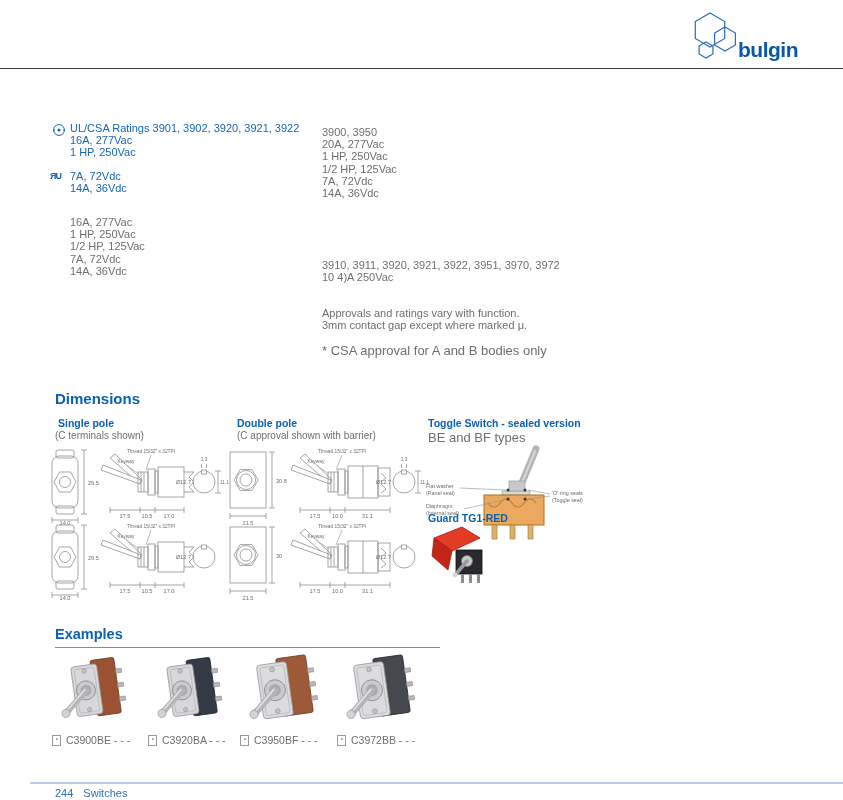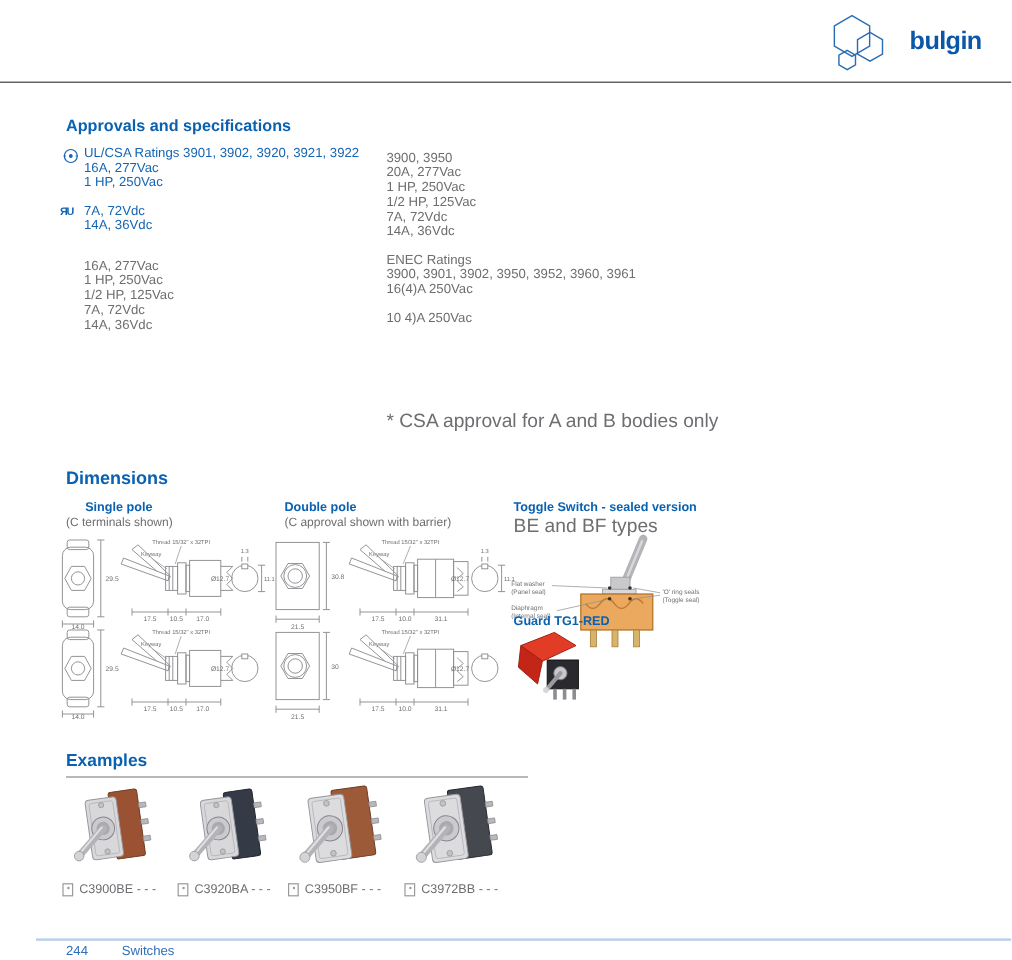--- a/index.html
+++ b/index.html
@@ -6,58 +6,57 @@
   html,body{background:#fff}
   .page{position:relative;width:843px;height:800px;background:#fff;overflow:hidden;
         font-family:"Liberation Sans",sans-serif;color:#6d6e71}
   .abs{position:absolute}
   .h1{font-size:13.5px;font-weight:bold;color:#0a61b0}
   .h2{font-size:15px;font-weight:bold;color:#0a61b0}
   .h3{font-size:10.5px;font-weight:bold;color:#0a61b0}
   .txt .line{font-size:11px;line-height:12.2px;white-space:nowrap}
   .blue .line{color:#1565b4}
   .gray .line{color:#6d6e71}
-  .small-gray{font-size:16px;color:#6d6e71}
+  .small-gray{font-size:13px;color:#6d6e71}
   .rule{background:#3c3c3c;height:1px}
   .ex-rule{background:#8a8a8e;height:1px}
   .footer-rule{background:#b9cfe9;height:2px}
-  .logo{display:flex;align-items:center;gap:20px}
+  .logo{display:flex;align-items:flex-end;gap:0}
   .logo-text{font-size:21px;font-weight:bold;color:#0a56a8;letter-spacing:-.5px}
   .logo-hex{stroke:#2a6db5;fill:none;stroke-width:1.2}
   .ul-mark{font-size:9px;font-weight:bold;color:#1565b4;letter-spacing:-1px}
   svg.dim-svg{position:absolute;overflow:visible}
   .draw{stroke:#8f8f93;fill:none;stroke-width:.8}
   .blade{fill:#fff;stroke:#8f8f93;stroke-width:.8}
   .dtxt{font-size:5.6px;fill:#6d6e71;stroke:none;font-family:"Liberation Sans",sans-serif}
   .dtxt-s{font-size:4.8px;fill:#6d6e71;stroke:none;font-family:"Liberation Sans",sans-serif}
   .stxt{font-size:5.4px;fill:#6d6e71;stroke:none;font-family:"Liberation Sans",sans-serif}
   .leader{stroke:#8f8f93;stroke-width:.6;fill:none}
   .example-item{position:absolute;width:100px;height:100px}
   .example-item .caption{display:flex;align-items:center;gap:5px;margin-top:4px;margin-left:2px}
   .caption-code{font-size:10.5px;color:#6d6e71;white-space:nowrap}
   .cap-icon{width:9px;height:11px;border:1px solid #9a9a9e;display:inline-block;position:relative;flex:0 0 auto}
   .cap-icon::after{content:"";position:absolute;left:2.5px;top:2px;width:2.5px;height:2.5px;background:#9a9a9e;border-radius:50%}
-  .footer-text{font-size:11px;color:#2f6fb8;display:flex;gap:28px}
+  .footer-text{font-size:11px;color:#2f6fb8;display:flex;gap:10px}
 </style>
 </head>
 <body>
 
 <div class="page">
 
   <div class="abs logo" style="left:682px;top:8px">
     <svg width="56" height="54" viewBox="0 0 56 54">
       <polygon class="logo-hex" points="28,5 42.7,13.5 42.7,30.5 28,39 13.3,30.5 13.3,13.5"></polygon>
       <polygon class="logo-hex" points="43,19 53.4,25 53.4,37 43,43 32.6,37 32.6,25"></polygon>
       <polygon class="logo-hex" points="24,34 30.9,38 30.9,46 24,50 17.1,46 17.1,38"></polygon>
     </svg>
     <span class="logo-text">bulgin</span>
   </div>
   <div class="abs rule" style="left:0;top:68px;width:843px"></div>
 
-  <div class="abs h1" style="left:55px;top:97px">Approvals and specifications</div>
 
   <svg class="abs" style="left:52px;top:123px" width="14" height="14" viewBox="0 0 14 14">
     <circle cx="7" cy="7" r="5.4" fill="none" stroke="#1565b4" stroke-width="1"></circle>
     <circle cx="7" cy="7" r="1.6" fill="#1565b4"></circle>
     <line x1="1" y1="7" x2="3" y2="7" stroke="#1565b4" stroke-width="1"></line>
     <line x1="11" y1="7" x2="13" y2="7" stroke="#1565b4" stroke-width="1"></line>
   </svg>
   <div class="abs txt blue" style="left:70px;top:122px">
       <div class="line">UL/CSA Ratings 3901, 3902, 3920, 3921, 3922</div>
       <div class="line">16A, 277Vac</div>
@@ -79,33 +78,33 @@
     </div>
 
   <div class="abs txt gray" style="left:322px;top:126px">
       <div class="line">3900, 3950</div>
       <div class="line">20A, 277Vac</div>
       <div class="line">1 HP, 250Vac</div>
       <div class="line">1/2 HP, 125Vac</div>
       <div class="line">7A, 72Vdc</div>
       <div class="line">14A, 36Vdc</div>
     </div>
-  <div class="abs txt gray" style="left:322px;top:211px">
-      <div class="line">ENEC Ratings</div>
-      <div class="line">3900, 3901, 3902, 3950, 3952, 3960, 3961</div>
-      <div class="line">16(4)A 250Vac</div>
-    </div>
   <div class="abs txt gray" style="left:322px;top:259px">
+      <div class="line">3910, 3911, 3920, 3921, 3922, 3951, 3970, 3972</div>
       <div class="line">10 4)A 250Vac</div>
     </div>
+  <div class="abs txt gray" style="left:322px;top:307px">
+      <div class="line">Approvals and ratings vary with function.</div>
+      <div class="line">3mm contact gap except where marked μ.</div>
+    </div>
   <div class="abs small-gray" style="left:322px;top:343px">* CSA approval for A and B bodies only</div>
 
   <div class="abs h2" style="left:55px;top:390px">Dimensions</div>
 
-  <div class="abs h3" style="left:71px;top:417px">Single pole</div>
+  <div class="abs h3" style="left:58px;top:417px">Single pole</div>
   <div class="abs small-gray" style="left:55px;top:430px;font-size:10px">(C terminals shown)</div>
   <div class="abs h3" style="left:237px;top:417px">Double pole</div>
   <div class="abs small-gray" style="left:237px;top:430px;font-size:10px">(C approval shown with barrier)</div>
   <div class="abs h3" style="left:428px;top:417px">Toggle Switch - sealed version</div>
   <div class="abs small-gray" style="left:428px;top:430px">BE and BF types</div>
 
   <svg class="dim-svg" style="left:44px;top:446px" width="190" height="80" viewBox="0 0 190 80">
     <g class="draw">
       <rect x="12" y="4" width="18" height="8" rx="2"></rect>
         <rect x="12" y="60" width="18" height="8" rx="2"></rect>

